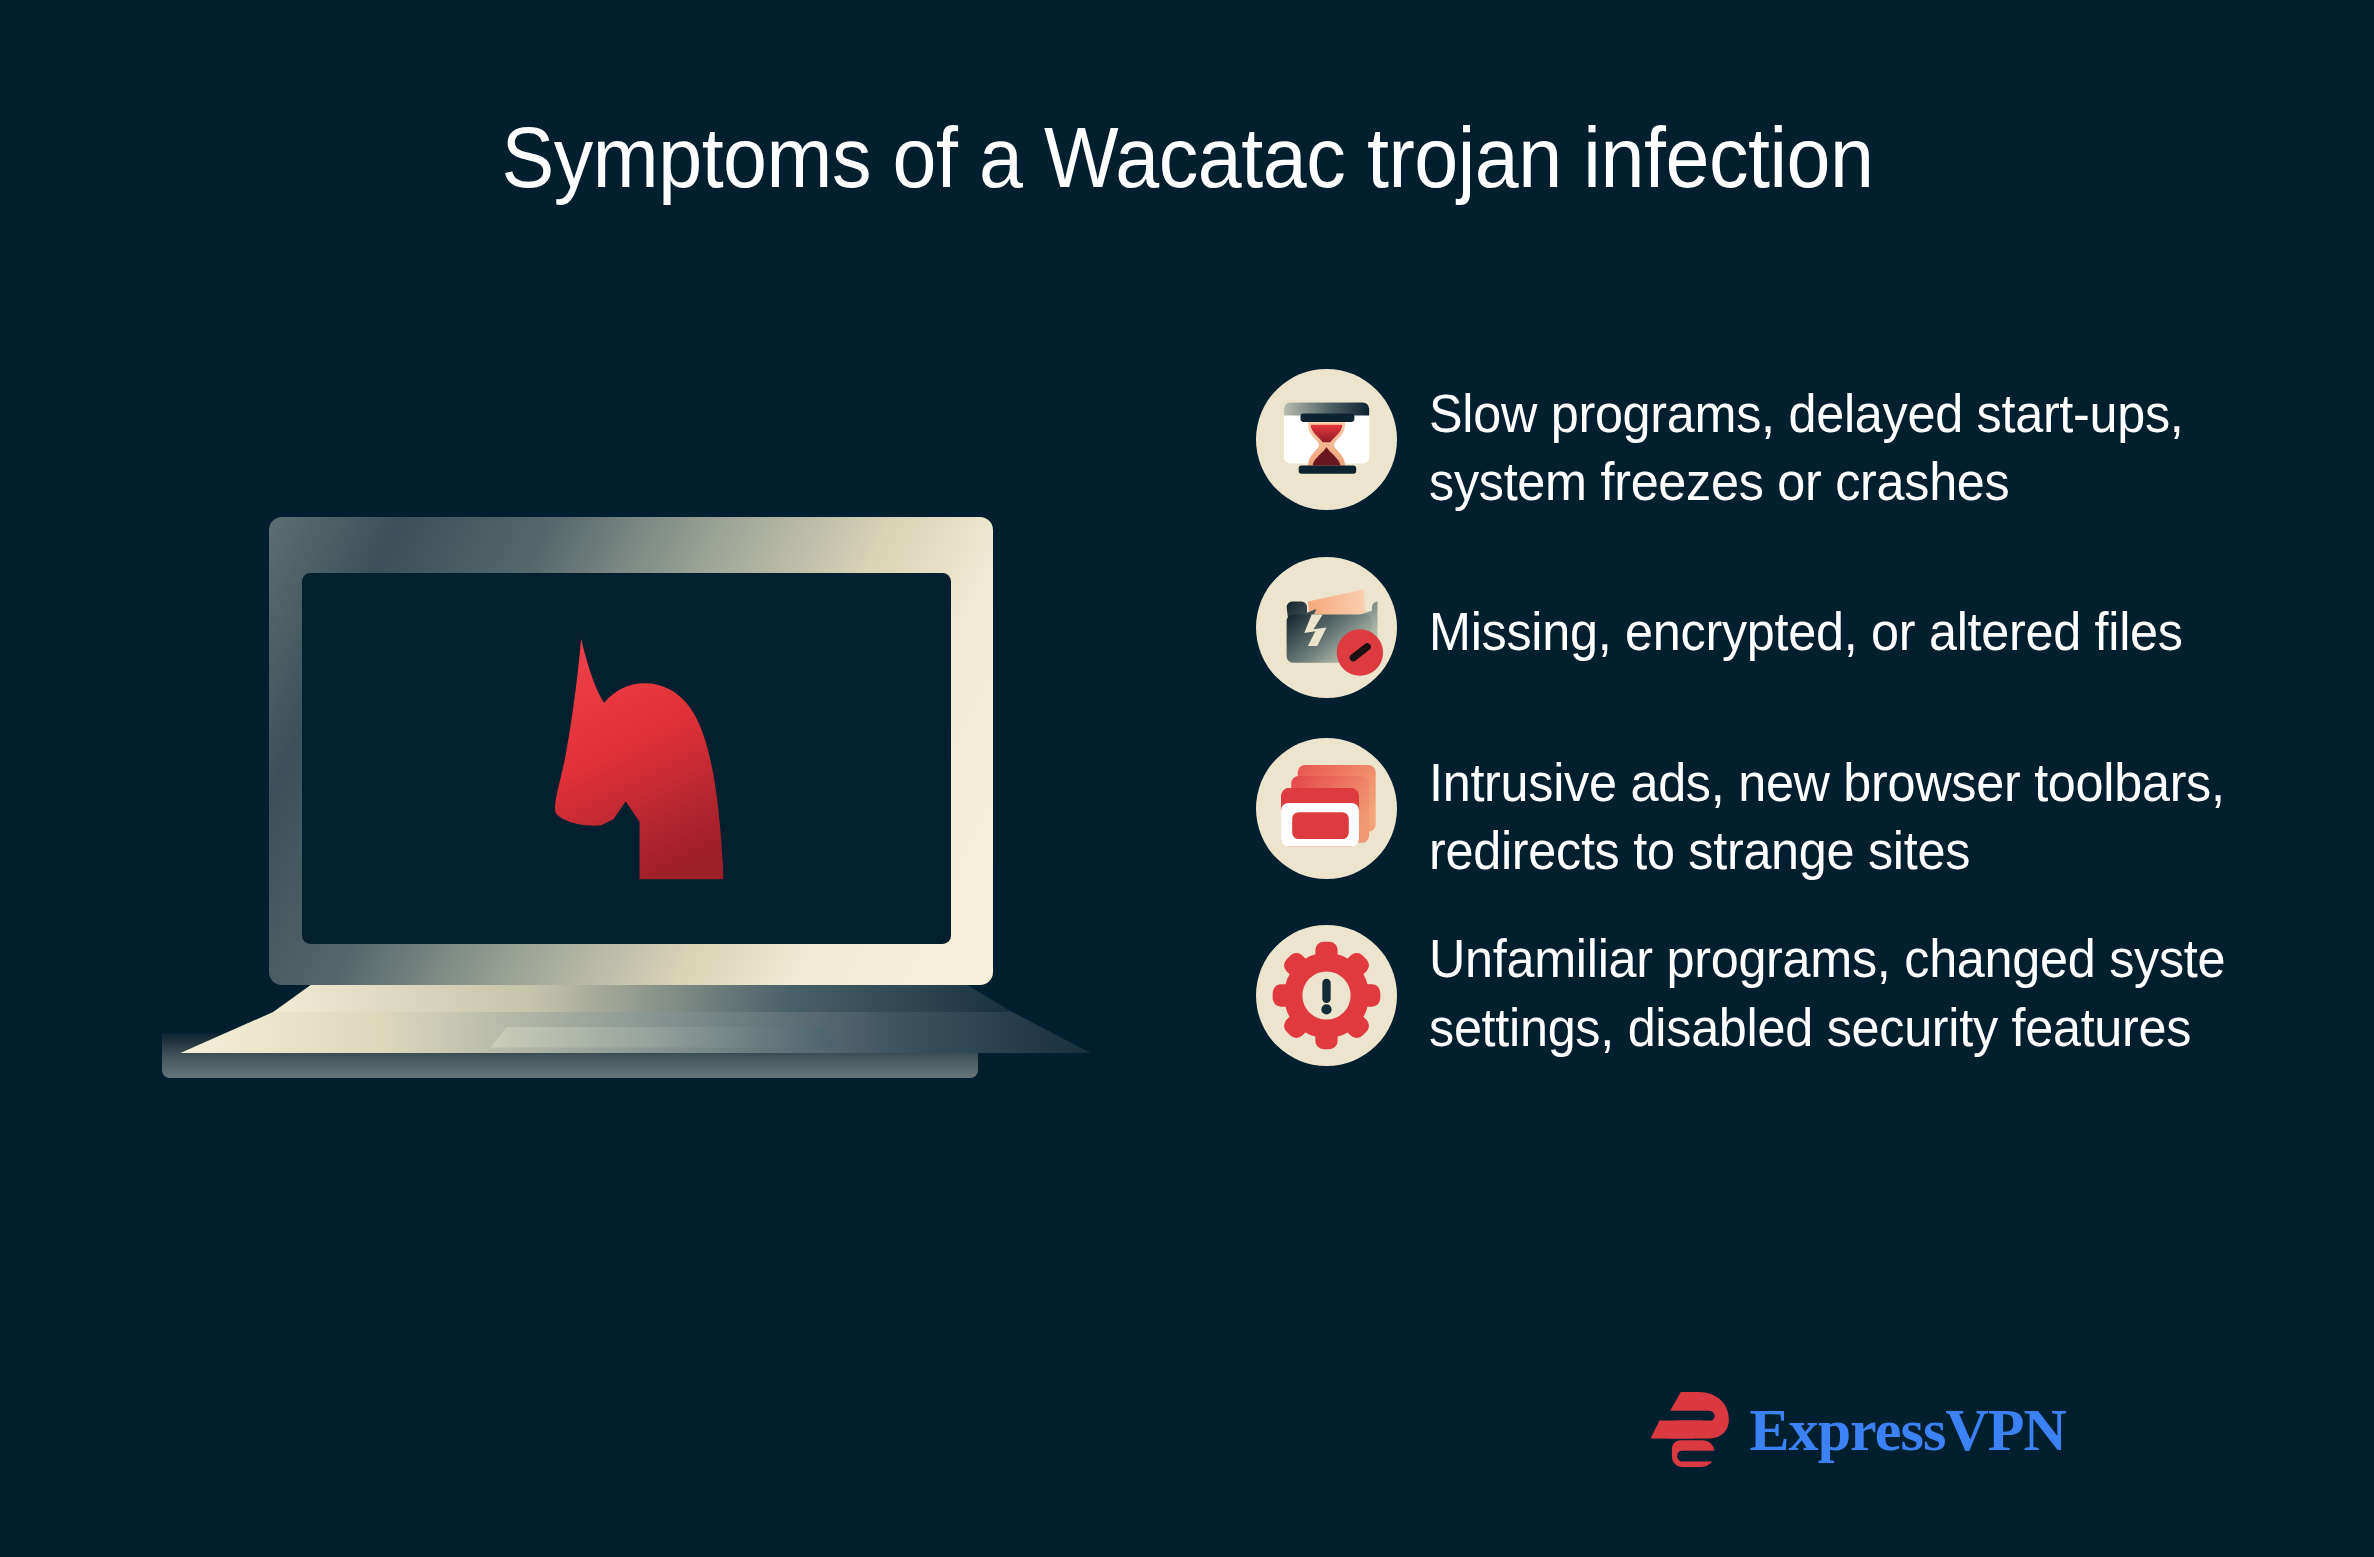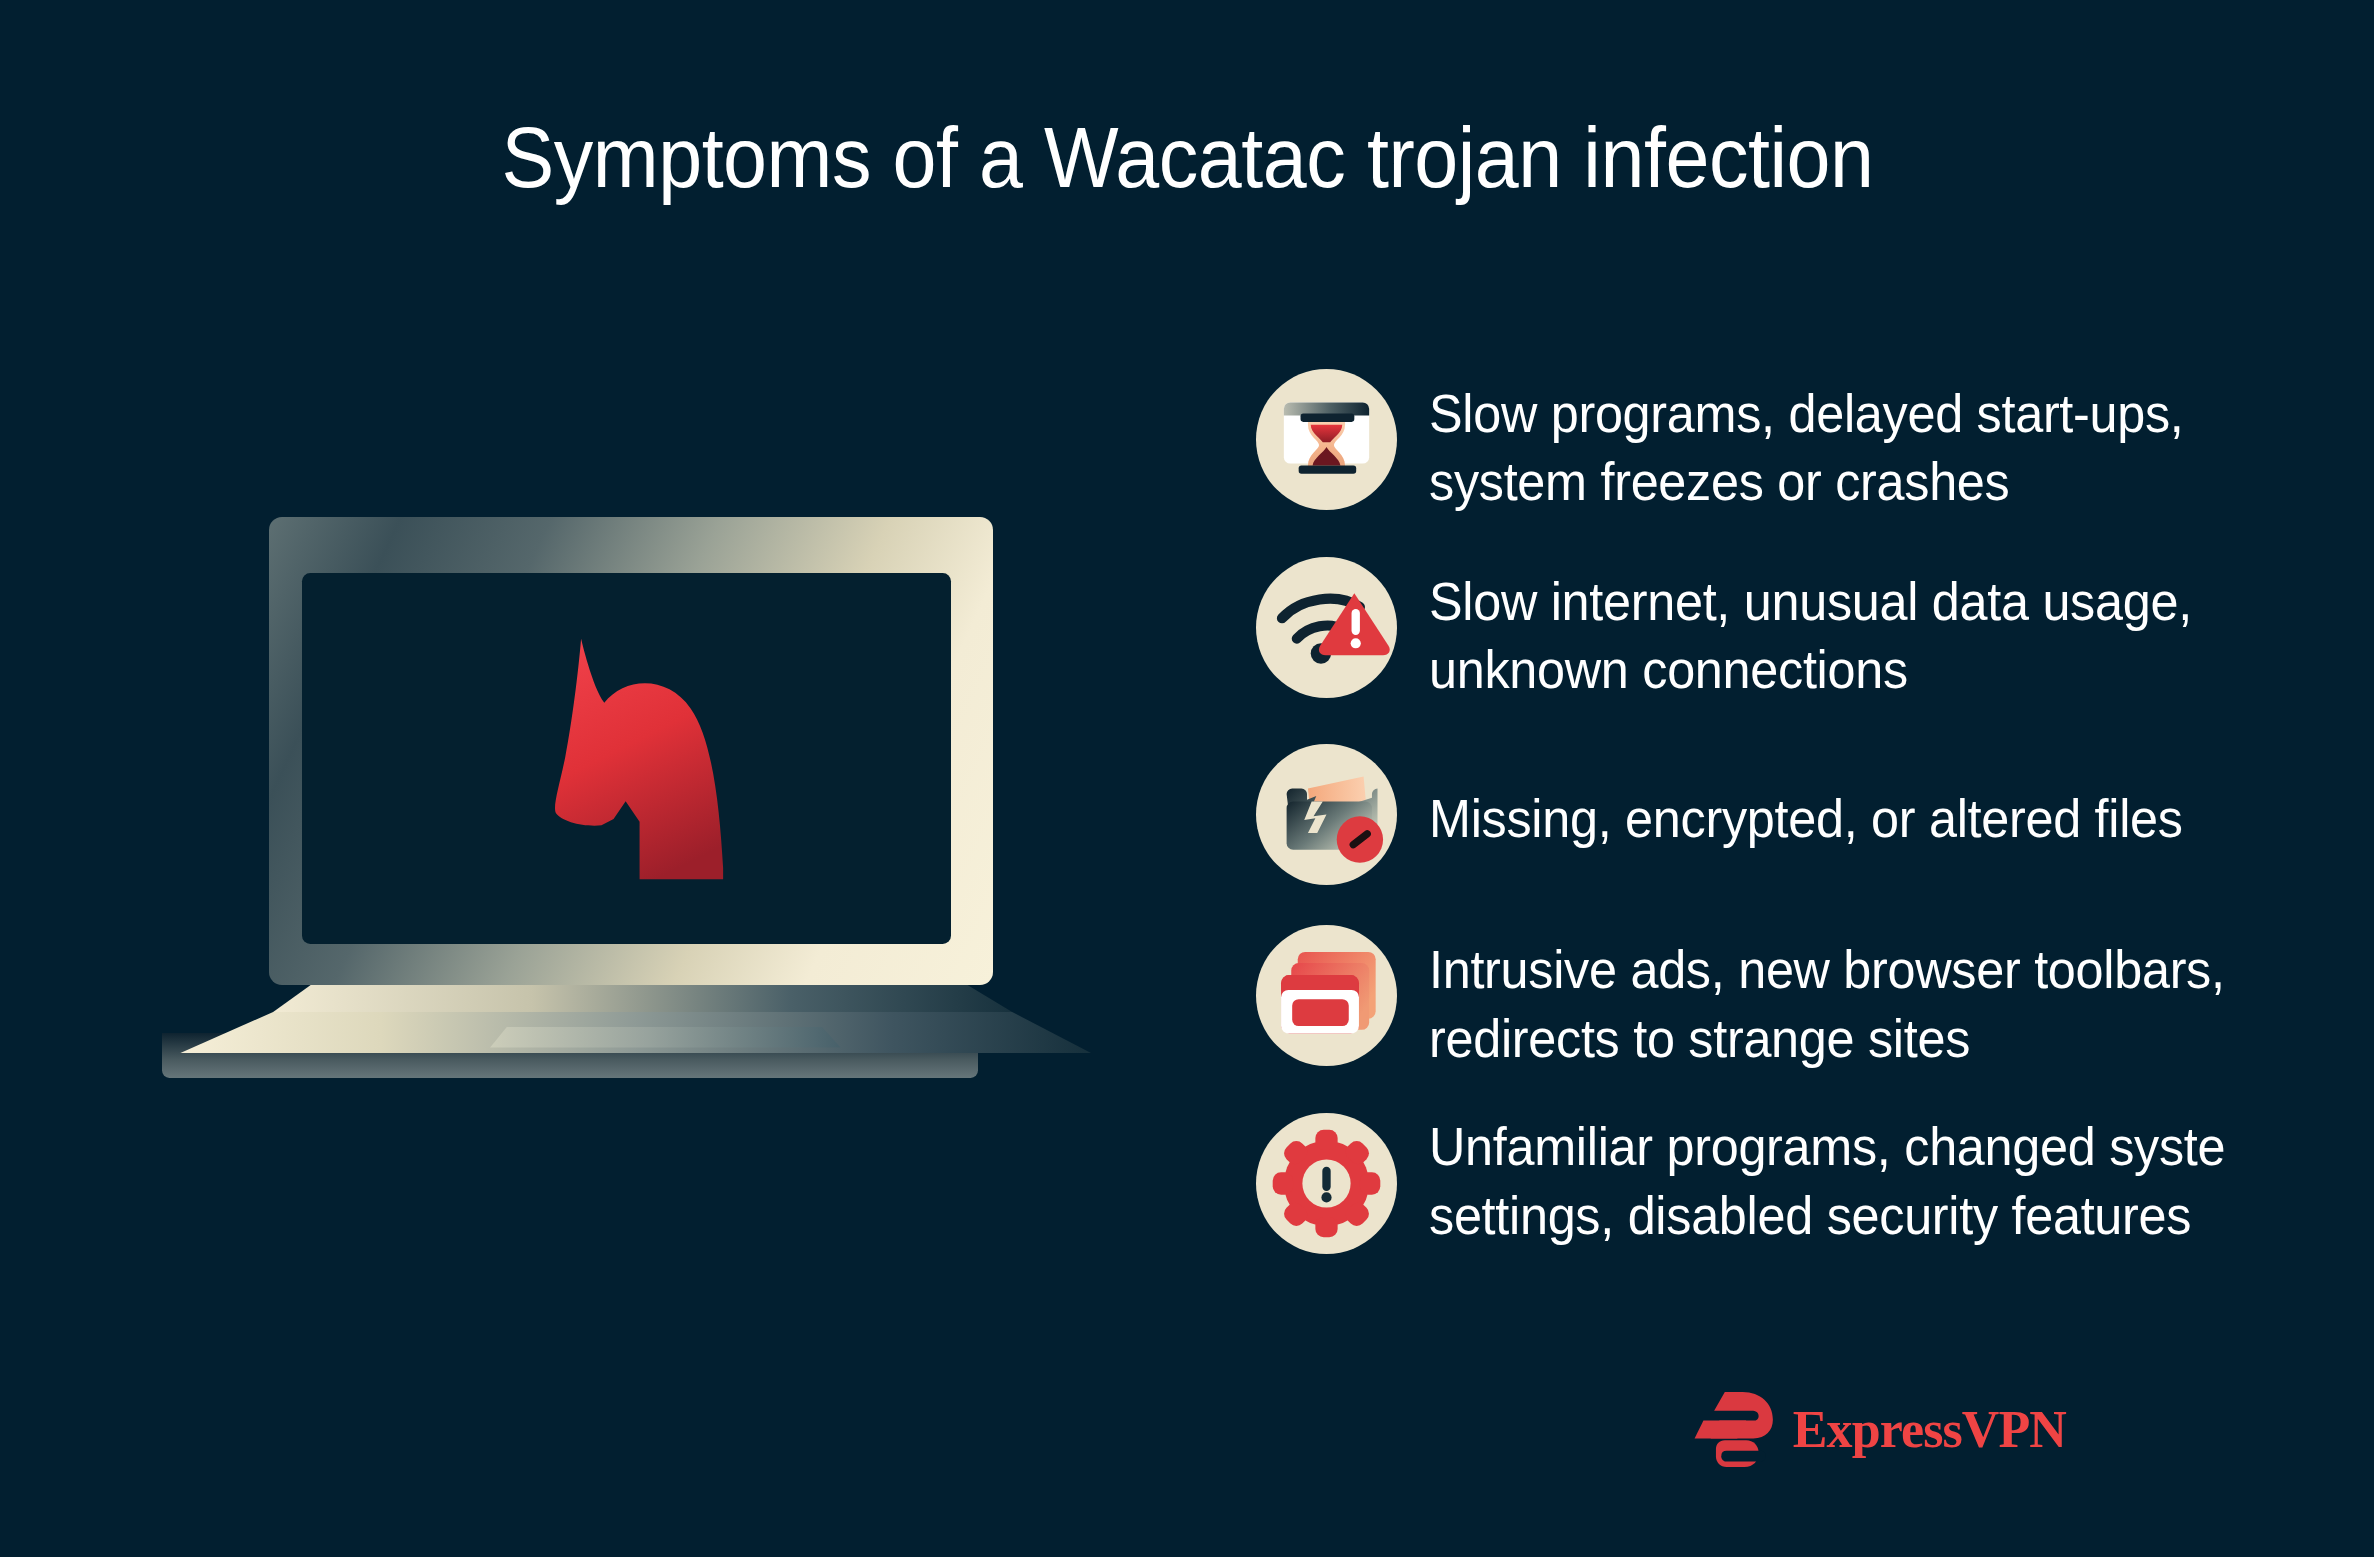--- a/index.html
+++ b/index.html
@@ -140,23 +140,23 @@
   
   .logo {
     position: absolute;
     right: 162px;
     bottom: 83px;
     display: flex;
     align-items: center;
   }
   .logo-mark { width: 89px; height: 89px; margin-right: 13px; }
   .logo-text {
-    color: #ef4444;
+    color: #3b82f6;
     font-family: "Liberation Serif", serif;
-    font-size: 52px;
+    font-size: 60px;
     line-height: 1;
     font-weight: 700;
     letter-spacing: -0.9px;
   }
 </style>
 </head>
 <body>
 
 <div id="infographic">
 
@@ -245,35 +245,20 @@
           <path d="M59,60 h34 c0,9 -11,15 -13,19 h-8 c-2,-4 -13,-10 -13,-19 z" fill="url(#sandG)"></path>
           <path d="M76,84 c3,6 14,12 15,20 h-30 c1,-8 12,-14 15,-20 z" fill="#6b1720"></path>
 
           <rect x="48" y="48" width="58" height="9" rx="3" fill="#0e2330"></rect>
           <rect x="46" y="104" width="62" height="9" rx="3" fill="#0e2330"></rect>
         </svg>
       </div>
       <div class="item-text">Slow programs, delayed start-ups, system freezes or crashes</div>
     </div>
 
-    <div class="item item-2">
-      <div class="badge">
-        <svg width="141" height="141" viewBox="0 0 152 152">
-          <g fill="none" stroke="#0e2330" stroke-width="11" stroke-linecap="round">
-            <path d="M28,66 C48,44 88,38 112,54"></path>
-            <path d="M44,88 C57,74 80,70 93,78"></path>
-          </g>
-          <circle cx="70" cy="104" r="11" fill="#0e2330"></circle>
-          <path d="M106,39 L143,96 C146,101 143,106 137,106 L75,106 C69,106 66,101 69,96 Z" fill="#e03a3f"></path>
-          <rect x="103" y="56" width="9" height="28" rx="4.5" fill="#ffffff"></rect>
-          <circle cx="107.5" cy="93" r="5.5" fill="#ffffff"></circle>
-        </svg>
-      </div>
-      <div class="item-text">Slow internet, unusual data usage, unknown connections</div>
-    </div>
 
     <div class="item item-4">
       <div class="badge">
         <svg width="141" height="141" viewBox="0 0 152 152">
           <defs>
             <linearGradient id="folderG" x1="0" y1="0" x2="1" y2="0.7">
               <stop offset="0%" stop-color="#13242d"></stop>
               <stop offset="55%" stop-color="#6a7a78"></stop>
               <stop offset="100%" stop-color="#c6cbba"></stop>
             </linearGradient>

